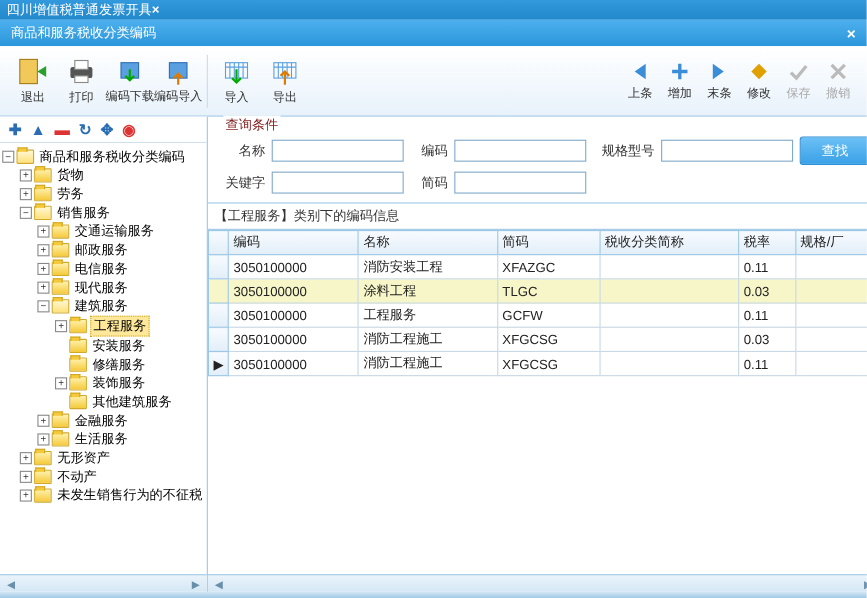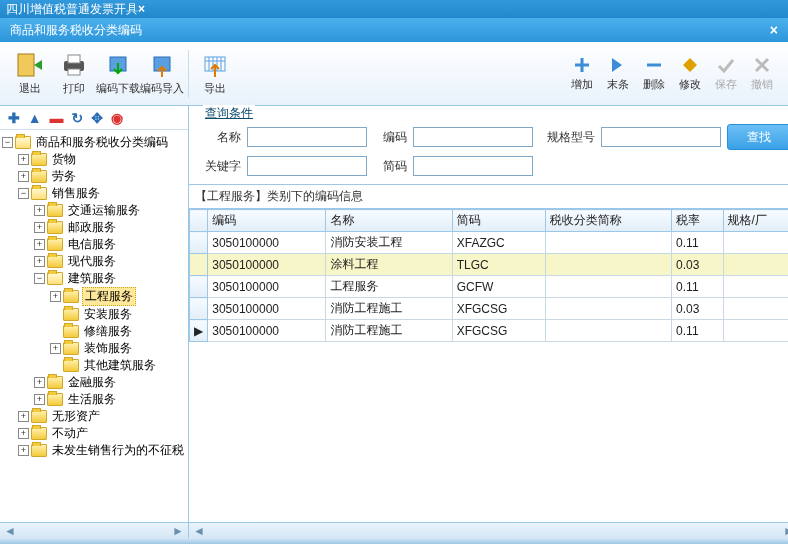--- a/index.html
+++ b/index.html
@@ -28,21 +28,21 @@
 .tree .exp { width: 11px; height: 11px; border: 1px solid #888; display: inline-flex; align-items: center; justify-content: center; font-size: 9px; line-height: 9px; color: #333; margin-right: 2px; cursor: pointer; background: #fff; }
 .tree .noexp { width: 11px; height: 11px; display: inline-block; margin-right: 2px; }
 .tree .folder { width: 16px; height: 13px; background: linear-gradient(#fff2b0,#f5ca3a); border: 1px solid #d1a92a; border-radius: 1px; margin-right: 3px; display: inline-block; position: relative; }
 .tree .folder::before { content: ""; position: absolute; top: -3px; left: 0; width: 7px; height: 3px; background: #f5ca3a; border: 1px solid #d1a92a; border-bottom: none; }
 .tree .folder.open { background: linear-gradient(#fff8d6,#ffe17a); }
 .tree .label { padding: 0 2px; }
 .tree .label.selected { background: #ffe89a; border: 1px dotted #c9a227; }
 .tree ul ul { padding-left: 16px; position: relative; }
 .right-pane { flex: 1; display: flex; flex-direction: column; }
 .query-box { border-bottom: 1px solid #9cc7e6; padding: 4px 8px 8px 8px; position: relative; }
-.query-box .legend { position: absolute; top: -1px; left: 14px; color: #0c4a6e; font-size: 12px; background: #fff; padding: 0 2px; text-decoration: underline; }
+.query-box .legend { position: absolute; top: -1px; left: 14px; color: #7f1d1d; font-size: 12px; background: #fff; padding: 0 2px; }
 .query-row { display: flex; align-items: center; gap: 6px; margin-top: 14px; }
 .query-row:nth-child(3){ margin-top: 6px; }
 .query-row label { width: 44px; text-align: right; color: #333; }
 .query-row input { border: 1px solid #7fa8c9; height: 20px; padding: 0 3px; background: #fff; width: 120px; }
 .query-row .btn-search { margin-left: auto; background: linear-gradient(#6cc0f6,#3aa1e6); color: #fff; border: 1px solid #2a8fd6; height: 26px; width: 64px; border-radius: 3px; cursor: pointer; }
 .category-head { padding: 3px 6px; color: #333; border-bottom: 1px solid #9cc7e6; }
 .table-wrap { flex: 1; overflow: hidden; display: flex; flex-direction: column; }
 .grid { width: 100%; border-collapse: collapse; }
 .grid th { background: linear-gradient(#f7fbff,#e2eef8); border: 1px solid #9cc7e6; font-weight: normal; text-align: left; padding: 2px 4px; height: 20px; color: #222; }
 .grid td { border: 1px solid #c8d8e4; padding: 2px 4px; height: 18px; color: #222; }
@@ -104,49 +104,59 @@
         </svg>
       </span>
     <span class="lbl" style="line-height:11px;text-align:left">编码导入</span>
   </div>
   <div class="sep"></div>
   <div class="tbtn">
     <span class="ico">
         <svg width="28" height="28">
           <rect x="4" y="6" width="20" height="14" fill="none" stroke="#5aa0e0"></rect>
           <path d="M4 10 h20 M8 6 v14 M12 6 v14 M16 6 v14 M20 6 v14" stroke="#5aa0e0"></path>
+          <path d="M14 12 v12 M10 20 l4 4 l4 -4" stroke="#0a0" stroke-width="2" fill="none"></path>
+        </svg>
+      </span>
+    <span class="lbl">导入</span>
+  </div>
+  <div class="tbtn">
+    <span class="ico">
+        <svg width="28" height="28">
+          <rect x="4" y="6" width="20" height="14" fill="none" stroke="#5aa0e0"></rect>
+          <path d="M4 10 h20 M8 6 v14 M12 6 v14 M16 6 v14 M20 6 v14" stroke="#5aa0e0"></path>
           <path d="M14 26 v-12 M10 18 l4 -4 l4 4" stroke="#e07b00" stroke-width="2" fill="none"></path>
         </svg>
       </span>
     <span class="lbl">导出</span>
   </div>
   <div class="spacer"></div>
   <div class="tbtn small">
       <span class="ico">
         <svg width="20" height="20">
+          <path d="M15 3 L5 10 L15 17 z" fill="#3a8dd6"></path>
+        </svg>
+      </span>
+      <span class="lbl">上条</span>
+    </div>
+  <div class="tbtn small">
+      <span class="ico">
+        <svg width="20" height="20">
           <path d="M10 3 v14 M3 10 h14" stroke="#3a8dd6" stroke-width="3"></path>
         </svg>
       </span>
       <span class="lbl">增加</span>
     </div>
   <div class="tbtn small">
       <span class="ico">
         <svg width="20" height="20">
           <path d="M16 3 v14 M4 3 L14 10 L4 17 z" fill="#3a8dd6"></path>
         </svg>
       </span>
       <span class="lbl">末条</span>
-    </div>
-  <div class="tbtn small">
-      <span class="ico">
-        <svg width="20" height="20">
-          <path d="M3 10 h14" stroke="#3a8dd6" stroke-width="3"></path>
-        </svg>
-      </span>
-      <span class="lbl">删除</span>
     </div>
   <div class="tbtn small">
       <span class="ico">
         <svg width="20" height="20">
           <path d="M10 3 L17 10 L10 17 L3 10 z" fill="#e0a000"></path>
         </svg>
       </span>
       <span class="lbl">修改</span>
     </div>
   <div class="tbtn small disabled">

